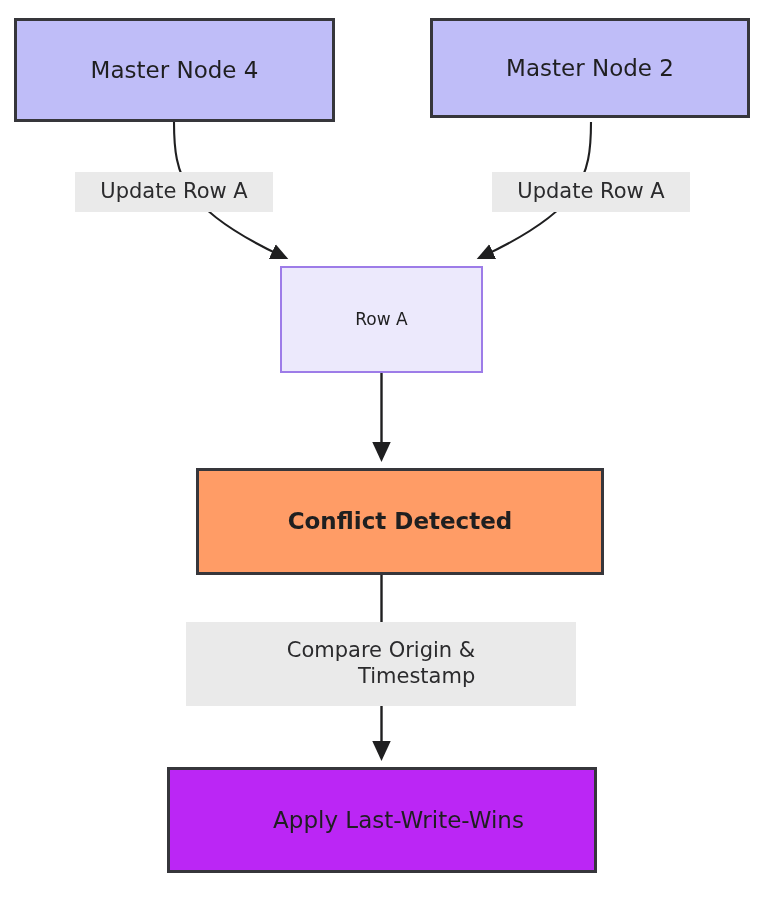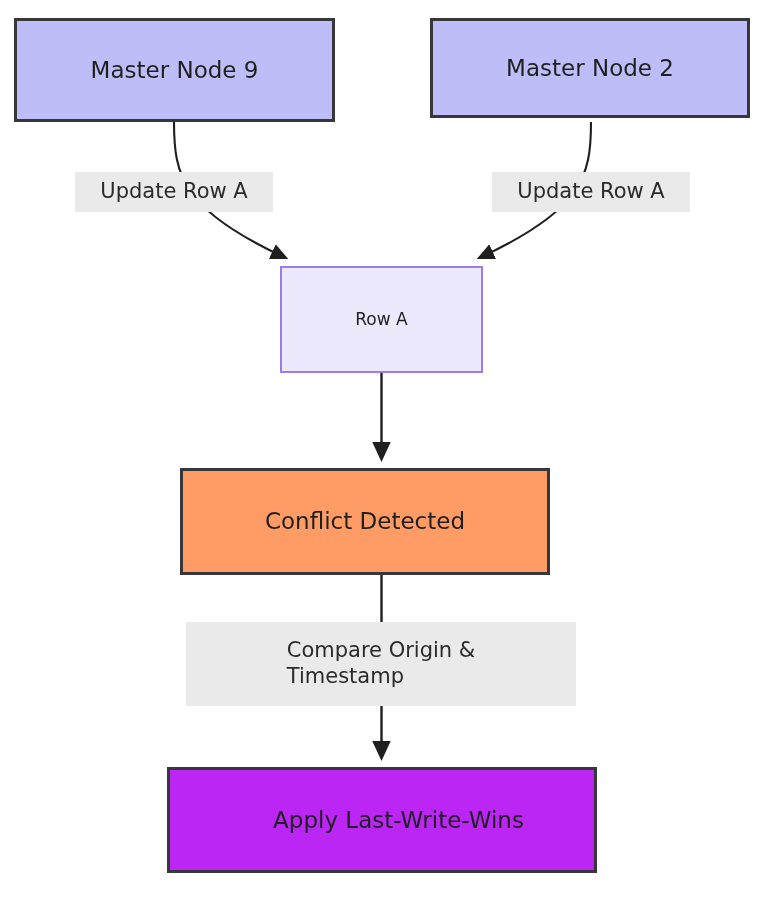--- a/index.html
+++ b/index.html
@@ -51,34 +51,34 @@
   }
   .node-apply {
     background: #bb26f5;
     border: 3px solid #36363b;
     font-size: 23px;
     padding-left: 33px;
   }
   #node-master-1 { left: 14px;  top: 18px;  width: 321px; height: 104px; }
   #node-master-2 { left: 430px; top: 18px;  width: 320px; height: 100px; }
   #node-row-a    { left: 280px; top: 266px; width: 203px; height: 107px; }
-  #node-conflict { left: 180px; top: 468px; width: 370px; height: 107px; }
+  #node-conflict { left: 196px; top: 468px; width: 408px; height: 107px; font-weight: bold; }
   #node-apply    { left: 167px; top: 767px; width: 430px; height: 106px; }
 
   .edge-label {
     position: absolute;
     box-sizing: border-box;
     background: #eaeaea;
     color: #2b2b2d;
     font-size: 21px;
     line-height: 1.22;
     display: flex;
     align-items: center;
     justify-content: center;
-    text-align: left;
+    text-align: right;
     white-space: pre-line;
   }
   #label-update-1 { left: 75px;  top: 172px; width: 198px; height: 40px; }
   #label-update-2 { left: 492px; top: 172px; width: 198px; height: 40px; }
   #label-compare  { left: 186px; top: 622px; width: 390px; height: 84px; }
 </style>
 </head>
 <body>
 
 <div id="diagram-root">
@@ -93,21 +93,21 @@
     <path d="M174,122 C174,176 182,210 286,258" fill="none" stroke="#1f1f20" stroke-width="2.1" marker-end="url(#arrowhead)"></path>
 
     <path d="M591,122 C591,176 583,210 479,258" fill="none" stroke="#1f1f20" stroke-width="2.1" marker-end="url(#arrowhead)"></path>
 
     <path d="M381.5,373 L381.5,459" fill="none" stroke="#1f1f20" stroke-width="2.4" marker-end="url(#arrowhead)"></path>
 
     <path d="M381.5,575 L381.5,758" fill="none" stroke="#1f1f20" stroke-width="2.4" marker-end="url(#arrowhead)"></path>
   </svg>
 
   <div class="node node-master" id="node-master-1">
-    <span>Master Node 9</span>
+    <span>Master Node 4</span>
   </div>
 
   <div class="node node-master" id="node-master-2">
     <span>Master Node 2</span>
   </div>
 
   <div class="node node-row" id="node-row-a">
     <span>Row A</span>
   </div>
 

